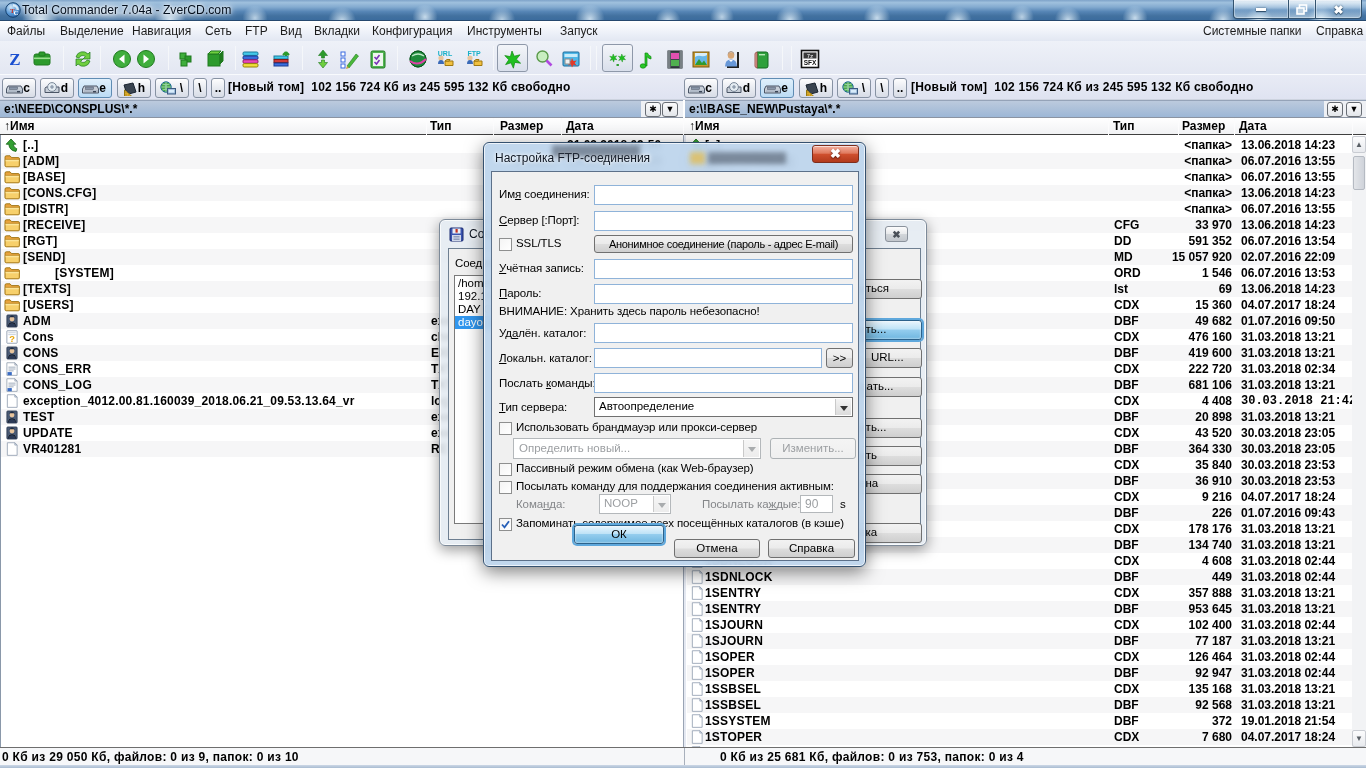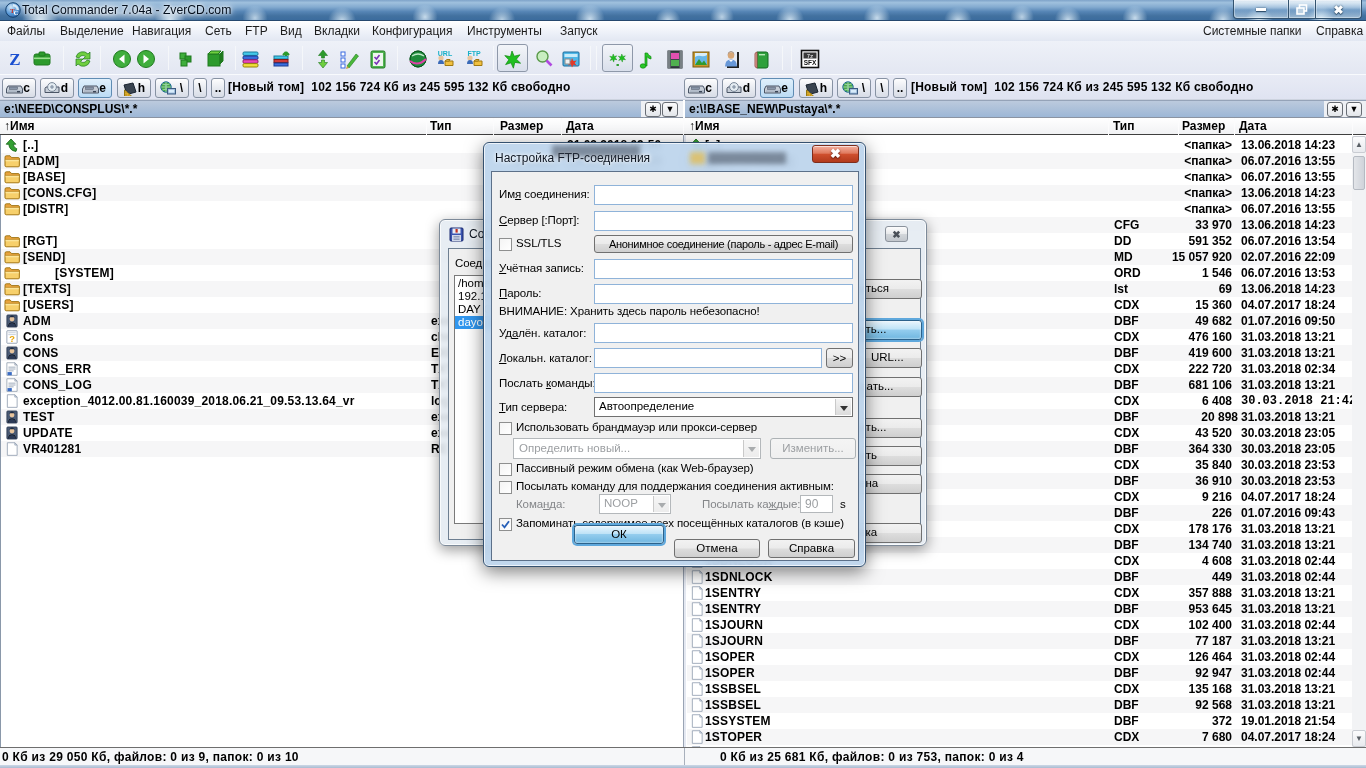--- a/index.html
+++ b/index.html
@@ -487,20 +487,31 @@
         <span class="ric" style="left:3px;"><svg class="fic" viewBox="0 0 16 14">
             <path d="M1 3.2 q0-1.4 1.4-1.4 h3.6 l1.6 1.8 h6.6 q1.3 0 1.3 1.3 v6.6 q0 1.3-1.3 1.3 H2.3 Q1 12.8 1 11.5 z" fill="#E8A33D" stroke="#99700F" stroke-width="0.9"></path>
             <path d="M1.3 5.4 h13.9 v5.9 q0 1.2-1.2 1.2 H2.5 q-1.2 0-1.2-1.2 z" fill="#F7D06B" stroke="#B3882B" stroke-width="0.7"></path>
             <path d="M1.6 5.9 h13.2 v1.4 H1.6z" fill="#FBE59A"></path>
           </svg></span>
         <span class="rn" style="left:22px;">[DISTR]</span>
         <span class="rt" style="left:430px;"></span>
         <span class="rs" style="right:127px;">&lt;папка&gt;</span>
         <span class="rd" style="left:566px;">13.06.2018 14:23</span>
       </div>
+<div class="row rB" style="left:0;top:82px;width:683px;">
+        <span class="ric" style="left:3px;"><svg class="fic" viewBox="0 0 16 14">
+            <path d="M1 3.2 q0-1.4 1.4-1.4 h3.6 l1.6 1.8 h6.6 q1.3 0 1.3 1.3 v6.6 q0 1.3-1.3 1.3 H2.3 Q1 12.8 1 11.5 z" fill="#E8A33D" stroke="#99700F" stroke-width="0.9"></path>
+            <path d="M1.3 5.4 h13.9 v5.9 q0 1.2-1.2 1.2 H2.5 q-1.2 0-1.2-1.2 z" fill="#F7D06B" stroke="#B3882B" stroke-width="0.7"></path>
+            <path d="M1.6 5.9 h13.2 v1.4 H1.6z" fill="#FBE59A"></path>
+          </svg></span>
+        <span class="rn" style="left:22px;">[RECEIVE]</span>
+        <span class="rt" style="left:430px;"></span>
+        <span class="rs" style="right:127px;">&lt;папка&gt;</span>
+        <span class="rd" style="left:566px;">13.06.2018 14:23</span>
+      </div>
 <div class="row rA" style="left:0;top:98px;width:683px;">
         <span class="ric" style="left:3px;"><svg class="fic" viewBox="0 0 16 14">
             <path d="M1 3.2 q0-1.4 1.4-1.4 h3.6 l1.6 1.8 h6.6 q1.3 0 1.3 1.3 v6.6 q0 1.3-1.3 1.3 H2.3 Q1 12.8 1 11.5 z" fill="#E8A33D" stroke="#99700F" stroke-width="0.9"></path>
             <path d="M1.3 5.4 h13.9 v5.9 q0 1.2-1.2 1.2 H2.5 q-1.2 0-1.2-1.2 z" fill="#F7D06B" stroke="#B3882B" stroke-width="0.7"></path>
             <path d="M1.6 5.9 h13.2 v1.4 H1.6z" fill="#FBE59A"></path>
           </svg></span>
         <span class="rn" style="left:22px;">[RGT]</span>
         <span class="rt" style="left:430px;"></span>
         <span class="rs" style="right:127px;">&lt;папка&gt;</span>
         <span class="rd" style="left:566px;">13.06.2018 14:23</span>
@@ -824,31 +835,31 @@
         <span class="rs" style="right:121px;">681 106</span>
         <span class="rd" style="left:554px;">31.03.2018 13:21</span>
       </div>
 <div class="row rA" style="left:686px;top:258px;width:666px;">
         <span class="ric" style="left:2px;"><svg class="fic" viewBox="0 0 16 15">
             <path d="M3 .8 h8 l2.5 2.5 v11 H3z" fill="#fff" stroke="#92a0b2" stroke-width="0.9"></path>
             <path d="M11 0.8 l2.5 2.5 h-2.5z" fill="#dfe5ec" stroke="#92a0b2" stroke-width="0.8"></path>
           </svg></span>
         <span class="rn" style="left:18px;">1SCRDOC</span>
         <span class="rt" style="left:427px;">CDX</span>
-        <span class="rs" style="right:121px;">6 408</span>
+        <span class="rs" style="right:121px;">4 408</span>
         <span class="rd" style="left:554px;font-family:Liberation Mono, monospace;">30.03.2018 21:42</span>
       </div>
 <div class="row rB" style="left:686px;top:274px;width:666px;">
         <span class="ric" style="left:2px;"><svg class="fic" viewBox="0 0 16 15">
             <path d="M3 .8 h8 l2.5 2.5 v11 H3z" fill="#fff" stroke="#92a0b2" stroke-width="0.9"></path>
             <path d="M11 0.8 l2.5 2.5 h-2.5z" fill="#dfe5ec" stroke="#92a0b2" stroke-width="0.8"></path>
           </svg></span>
         <span class="rn" style="left:18px;">1SCRDOC</span>
         <span class="rt" style="left:427px;">DBF</span>
-        <span class="rs" style="right:115px;">20 898</span>
+        <span class="rs" style="right:121px;">20 898</span>
         <span class="rd" style="left:554px;">31.03.2018 13:21</span>
       </div>
 <div class="row rA" style="left:686px;top:290px;width:666px;">
         <span class="ric" style="left:2px;"><svg class="fic" viewBox="0 0 16 15">
             <path d="M3 .8 h8 l2.5 2.5 v11 H3z" fill="#fff" stroke="#92a0b2" stroke-width="0.9"></path>
             <path d="M11 0.8 l2.5 2.5 h-2.5z" fill="#dfe5ec" stroke="#92a0b2" stroke-width="0.8"></path>
           </svg></span>
         <span class="rn" style="left:18px;">1SDNJRN</span>
         <span class="rt" style="left:427px;">CDX</span>
         <span class="rs" style="right:121px;">43 520</span>

